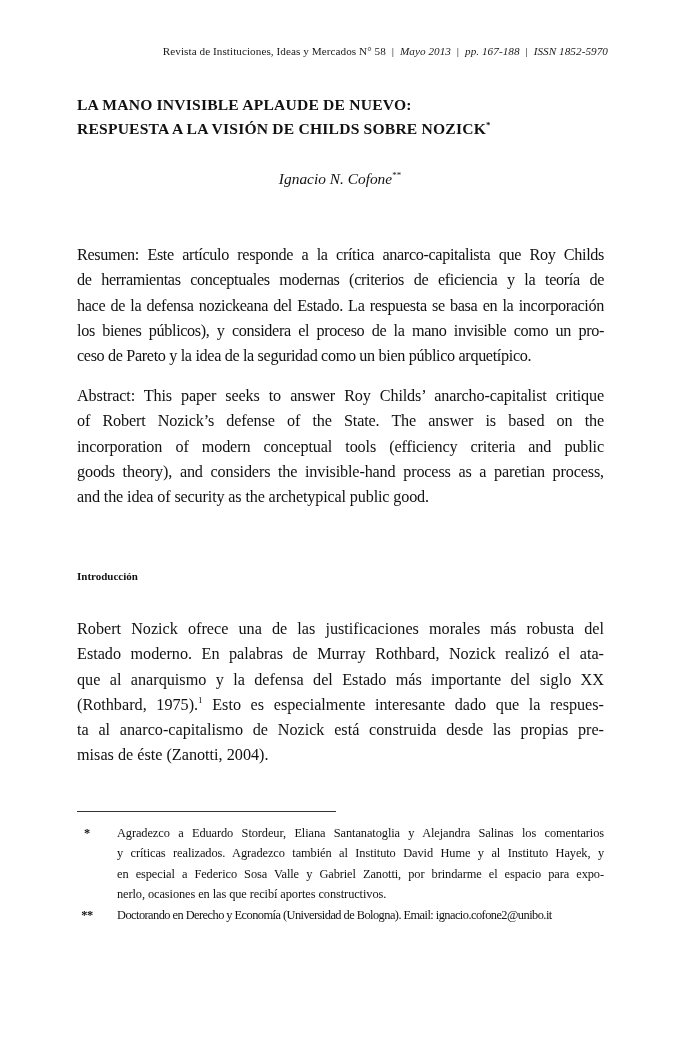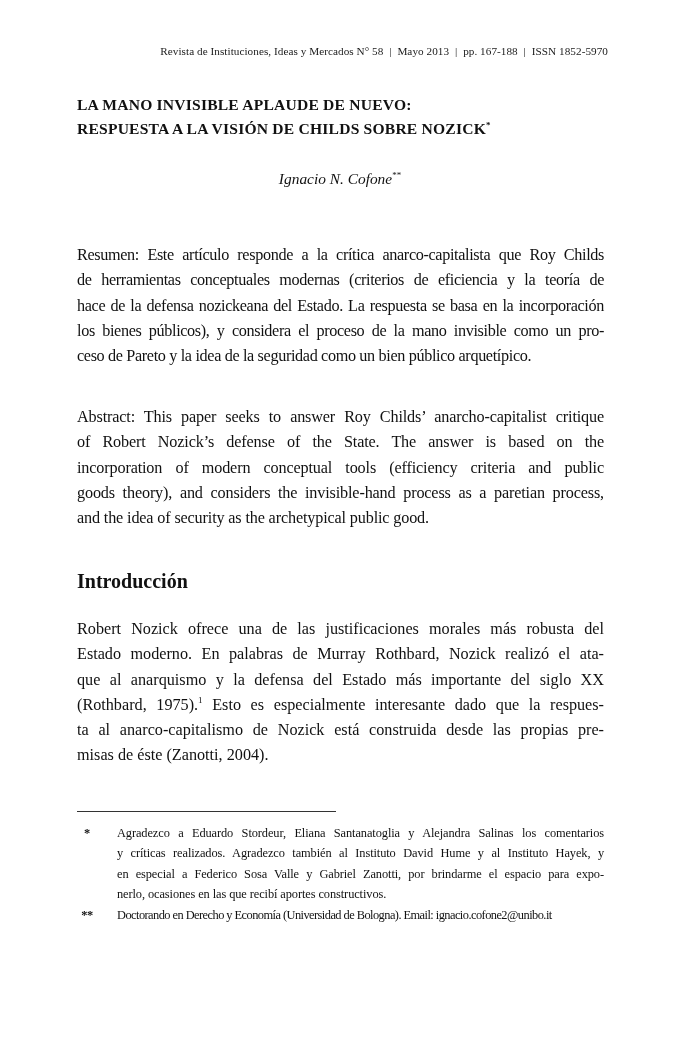--- a/index.html
+++ b/index.html
@@ -23,21 +23,21 @@
     }
     .running-header {
       position: absolute;
       top: 45px;
       right: 72px;
       font-size: 11.2px;
       white-space: nowrap;
       letter-spacing: 0.05px;
       color: #1a1a1a;
     }
-    .running-header .it { }
+    .running-header .it { font-style: italic; }
     .running-header .sep { padding: 0 3px; }
 
     .title-block {
       position: absolute;
       top: 93px;
       left: 77px;
       width: 526px;
       text-align: left;
       font-weight: bold;
       font-size: 15.6px;
@@ -78,28 +78,28 @@
       display: block;
       text-align: justify;
       text-align-last: justify;
       white-space: nowrap;
     }
     .para .line.last {
       text-align-last: left;
     }
 
     #resumen { top: 243px; letter-spacing: -0.35px; }
-    #abstract { top: 405px; letter-spacing: -0.15px; }
+    #abstract { top: 384px; letter-spacing: -0.15px; }
 
     .section-heading {
       position: absolute;
       top: 570px;
       left: 77px;
       font-weight: bold;
-      font-size: 20px;
+      font-size: 11px;
     }
 
     #intro { top: 617px; letter-spacing: 0px; }
     #intro sup {
       font-size: 9px;
       vertical-align: 7px;
       line-height: 0;
     }
 
     .footnote-rule {

